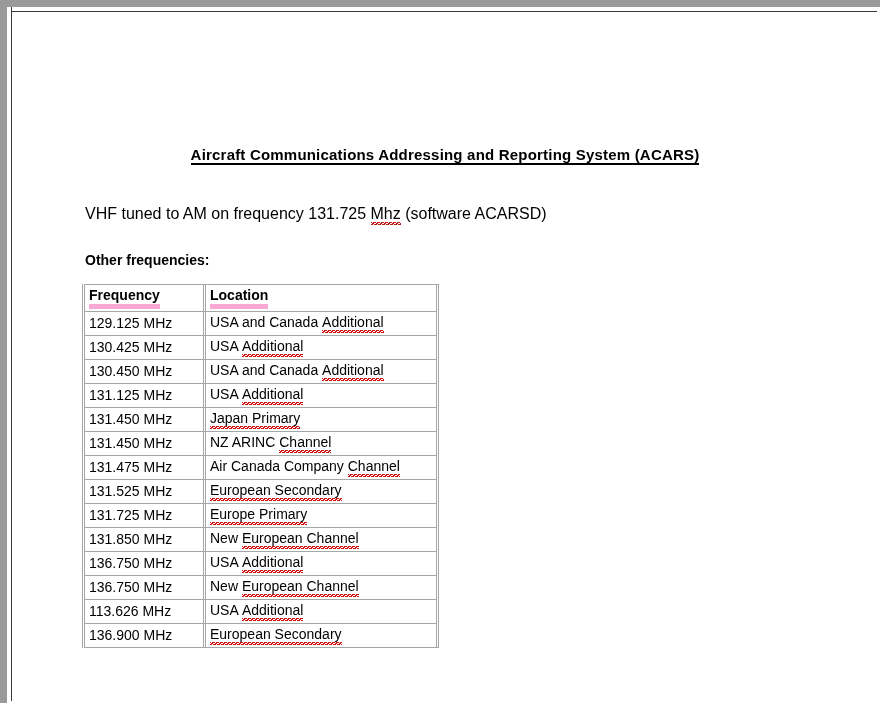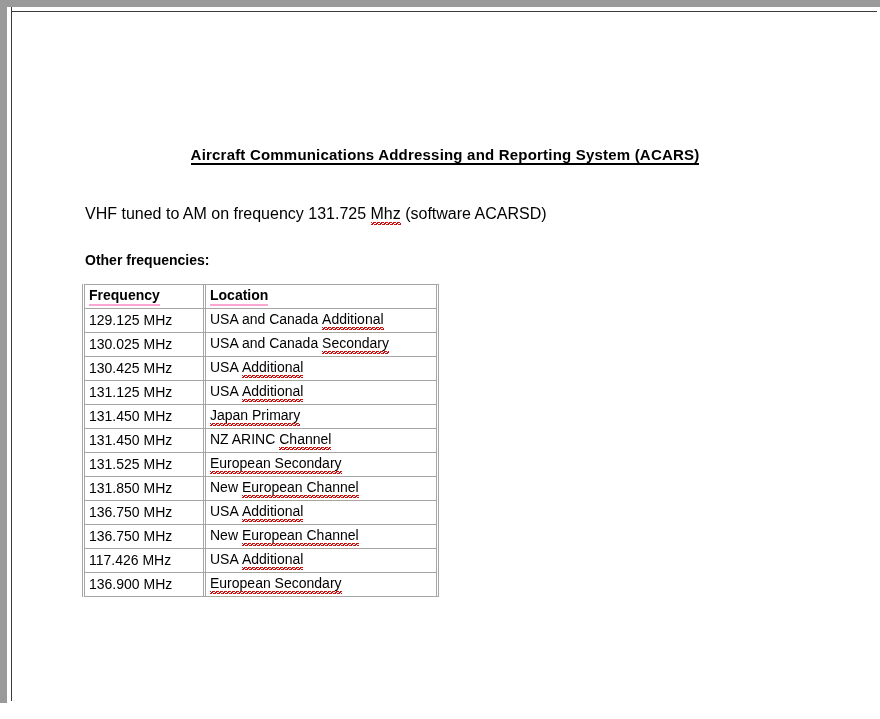--- a/index.html
+++ b/index.html
@@ -141,21 +141,21 @@
   table.freq-table th:last-child,
   table.freq-table td:last-child {
     width: 222px;
     min-width: 222px;
     border-left: 3px double #a6a6a6;
   }
   table.freq-table thead th {
     font-weight: bold;
   }
   table.freq-table thead th .hdr {
-    border-bottom: 2px solid #f9a8d4;
+    border-bottom: 5px solid #f9a8d4;
     display: inline-block;
     padding-bottom: 0;
   }
   table.freq-table tbody tr:last-child th,
   table.freq-table tbody tr:last-child td {
     border-bottom: none;
   }
 </style>
 </head>
 <body>
@@ -190,57 +190,65 @@
               <span class="hdr">Location</span>
             </th>
           </tr>
         </thead>
         <tbody id="freq-table-body">
             <tr>
               <td>129.125 MHz</td>
               <td><span>USA and Canada </span><span class="spell">Additional</span></td>
             </tr>
             <tr>
-              <td>130.025 MHz</td>
-              <td><span>USA and Canada </span><span class="spell">Secondary</span></td>
-            </tr>
-            <tr>
               <td>130.425 MHz</td>
               <td><span>USA </span><span class="spell">Additional</span></td>
+            </tr>
+            <tr>
+              <td>130.450 MHz</td>
+              <td><span>USA and Canada </span><span class="spell">Additional</span></td>
             </tr>
             <tr>
               <td>131.125 MHz</td>
               <td><span>USA </span><span class="spell">Additional</span></td>
             </tr>
             <tr>
               <td>131.450 MHz</td>
               <td><span class="spell">Japan Primary</span></td>
             </tr>
             <tr>
               <td>131.450 MHz</td>
               <td><span>NZ ARINC </span><span class="spell">Channel</span></td>
             </tr>
             <tr>
+              <td>131.475 MHz</td>
+              <td><span>Air Canada Company </span><span class="spell">Channel</span></td>
+            </tr>
+            <tr>
               <td>131.525 MHz</td>
               <td><span class="spell">European Secondary</span></td>
             </tr>
             <tr>
+              <td>131.725 MHz</td>
+              <td><span class="spell">Europe Primary</span></td>
+            </tr>
+            <tr>
               <td>131.850 MHz</td>
               <td><span>New </span><span class="spell">European Channel</span></td>
             </tr>
             <tr>
               <td>136.750 MHz</td>
               <td><span>USA </span><span class="spell">Additional</span></td>
             </tr>
             <tr>
               <td>136.750 MHz</td>
               <td><span>New </span><span class="spell">European Channel</span></td>
             </tr>
             <tr>
-              <td>117.426 MHz</td>
+              <td>113.626 MHz</td>
               <td><span>USA </span><span class="spell">Additional</span></td>
             </tr>
             <tr>
               <td>136.900 MHz</td>
               <td><span class="spell">European Secondary</span></td>
             </tr>
           </tbody>
       </table>
     </div>
 

